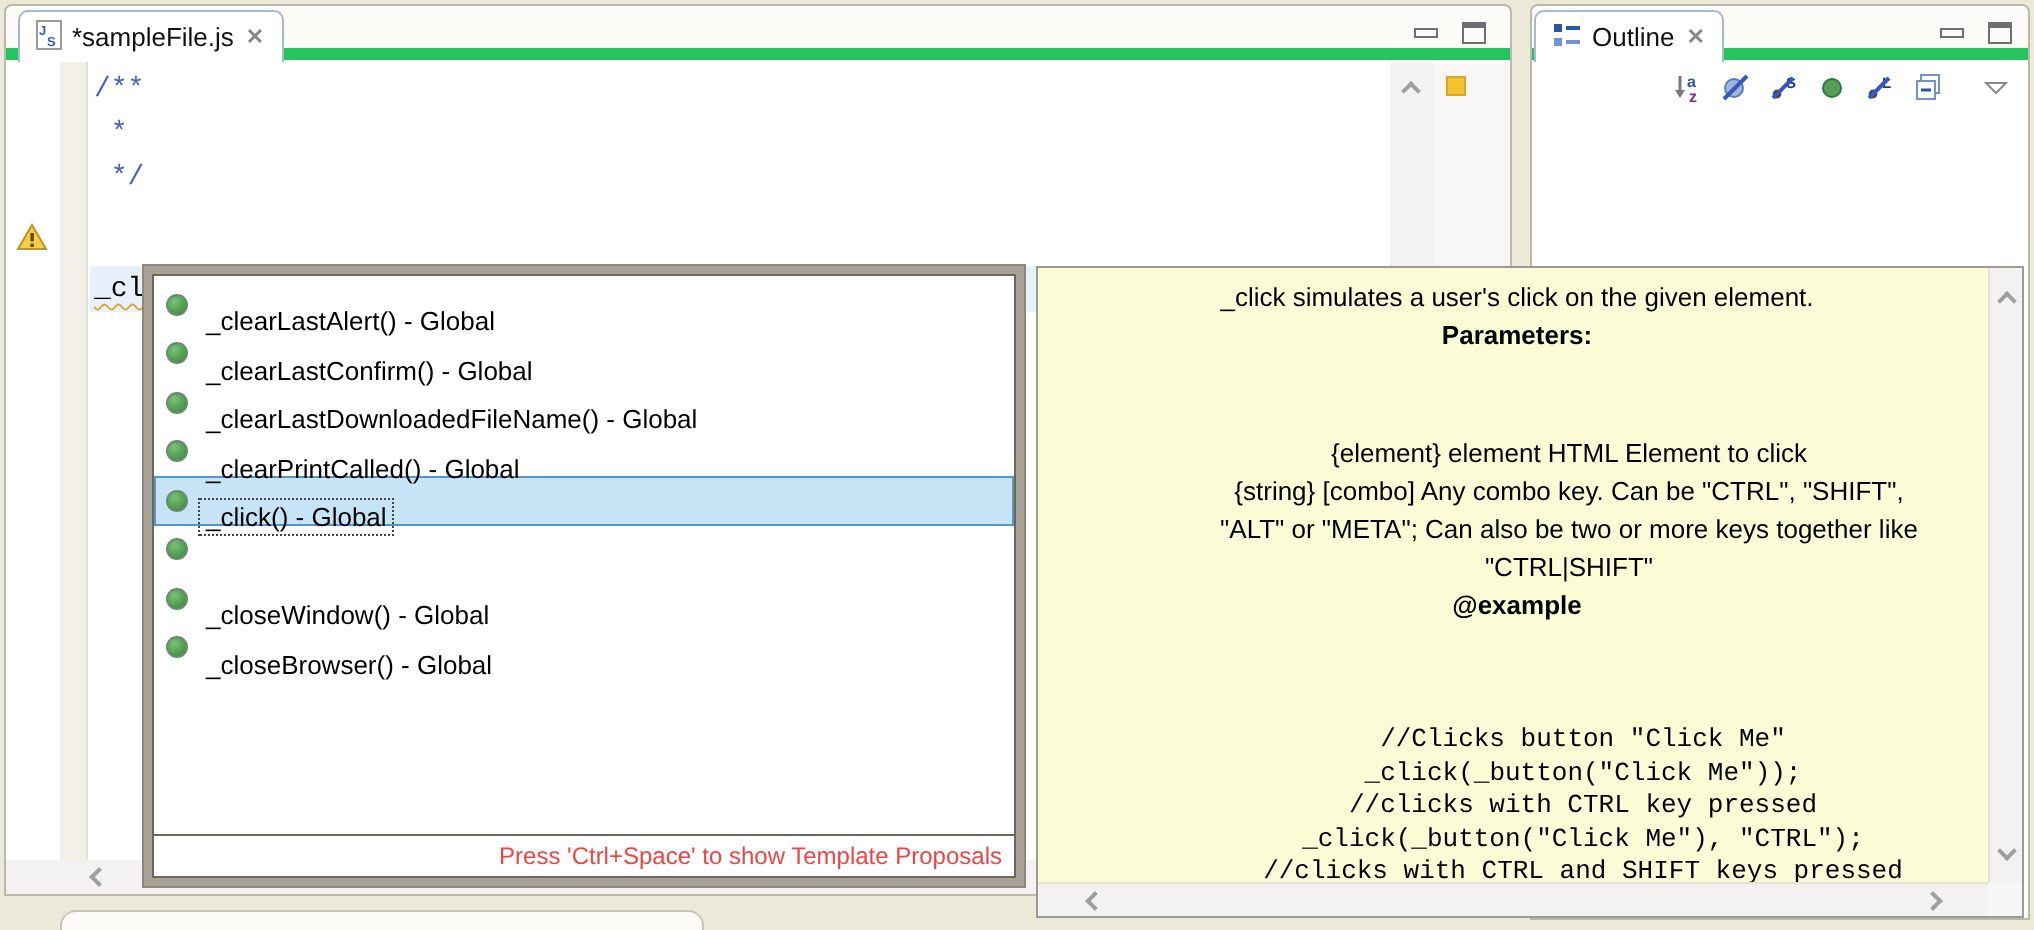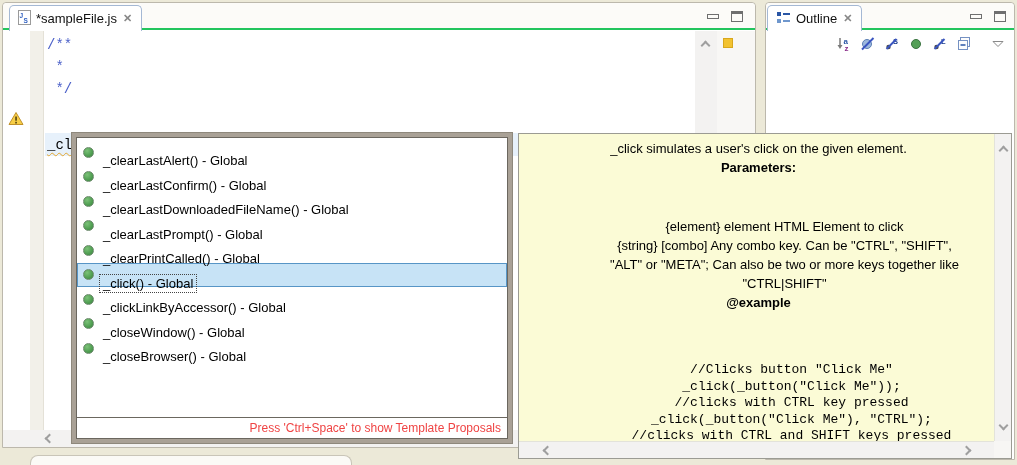--- a/index.html
+++ b/index.html
@@ -12,21 +12,21 @@
     color:#000;
   }
   .pane {
     position:absolute;
     background:#fff;
     border:1px solid #bcb8ac;
     border-radius:4px 4px 0 0;
   }
   
   #editor-pane { left:2px; top:2px; width:754px; height:446px; }
-  .tabbar { position:absolute; left:0; top:0; right:0; height:27px; border-bottom:2px solid #22c55e; background:#fcfbf8; border-radius:4px 4px 0 0; }
+  .tabbar { position:absolute; left:0; top:0; right:0; height:27px; border-bottom:6px solid #22c55e; background:#fcfbf8; border-radius:4px 4px 0 0; }
   .tab {
     position:absolute; top:2px; height:26px; background:#fff;
     border:1px solid #a4b8d4; border-bottom:none; border-radius:5px 5px 0 0;
     display:flex; align-items:center; gap:5px; padding:0 8px; z-index:2;
   }
   #editor-tab { left:6px; }
   #outline-tab { left:1px; }
   .tab-title { font-size:13px; color:#111; }
   .close-x { font-size:11px; color:#888; font-weight:bold; cursor:pointer; padding:0 1px; }
   .minmax { position:absolute; top:8px; display:flex; gap:12px; }
@@ -237,33 +237,28 @@
         <div class="ca-row">
           <span class="method-icon"></span>
           <span class="ca-label">_clearLastConfirm() - Global</span>
         </div>
         <div class="ca-row">
           <span class="method-icon"></span>
           <span class="ca-label">_clearLastDownloadedFileName() - Global</span>
         </div>
         <div class="ca-row">
           <span class="method-icon"></span>
-          <span class="ca-label">_clearLastPrompt() - Global</span>
-        </div>
-        <div class="ca-row">
-          <span class="method-icon"></span>
           <span class="ca-label">_clearPrintCalled() - Global</span>
         </div>
         <div class="ca-row selected">
           <span class="method-icon"></span>
           <span class="ca-label">_click() - Global</span>
         </div>
         <div class="ca-row">
           <span class="method-icon"></span>
-          <span class="ca-label">_clickLinkByAccessor() - Global</span>
         </div>
         <div class="ca-row">
           <span class="method-icon"></span>
           <span class="ca-label">_closeWindow() - Global</span>
         </div>
         <div class="ca-row">
           <span class="method-icon"></span>
           <span class="ca-label">_closeBrowser() - Global</span>
         </div>
       </div>

